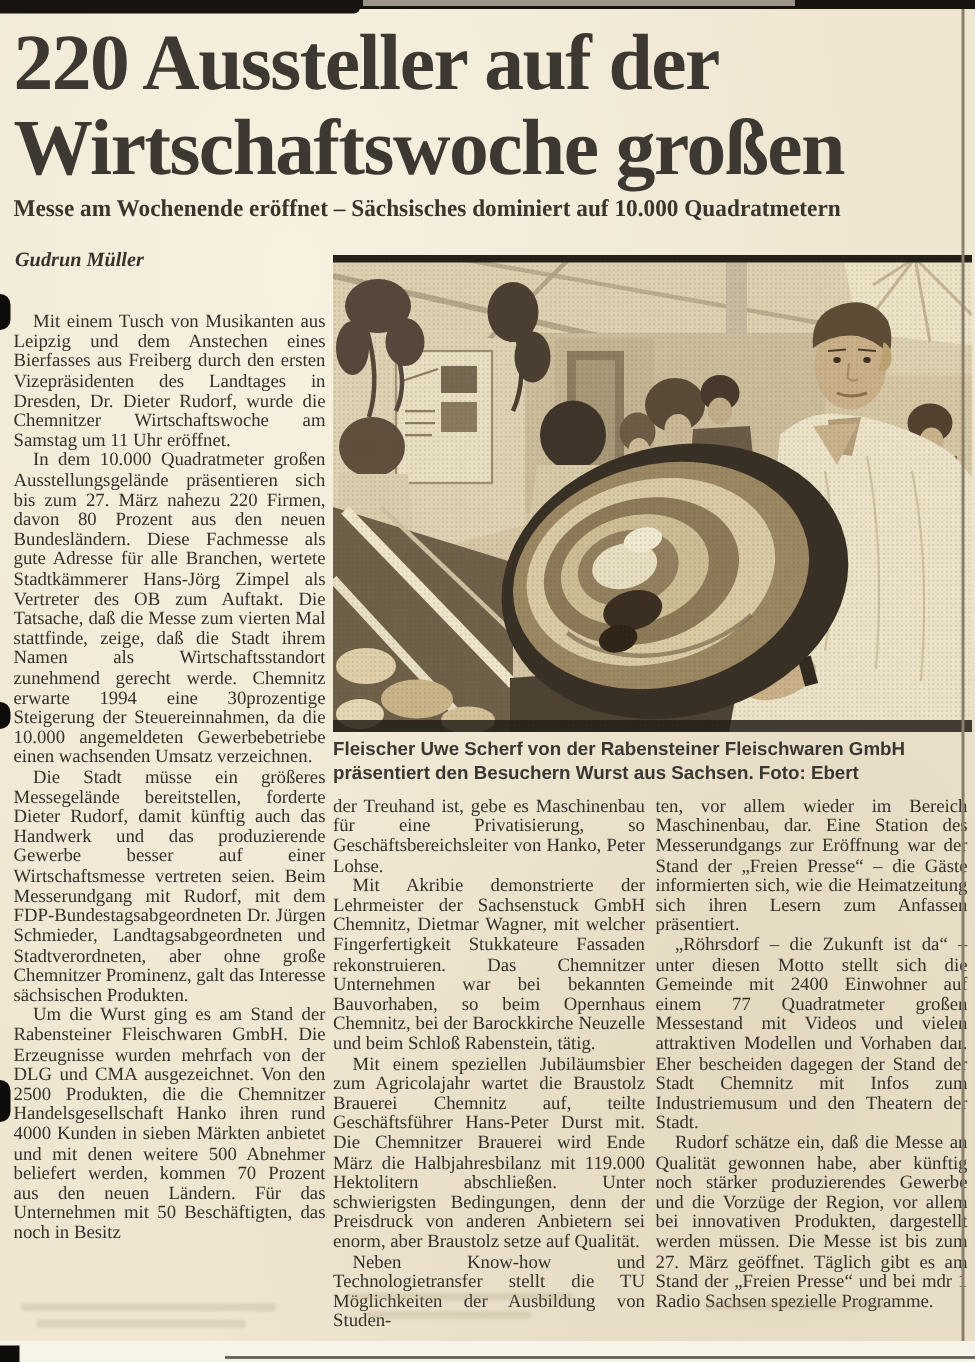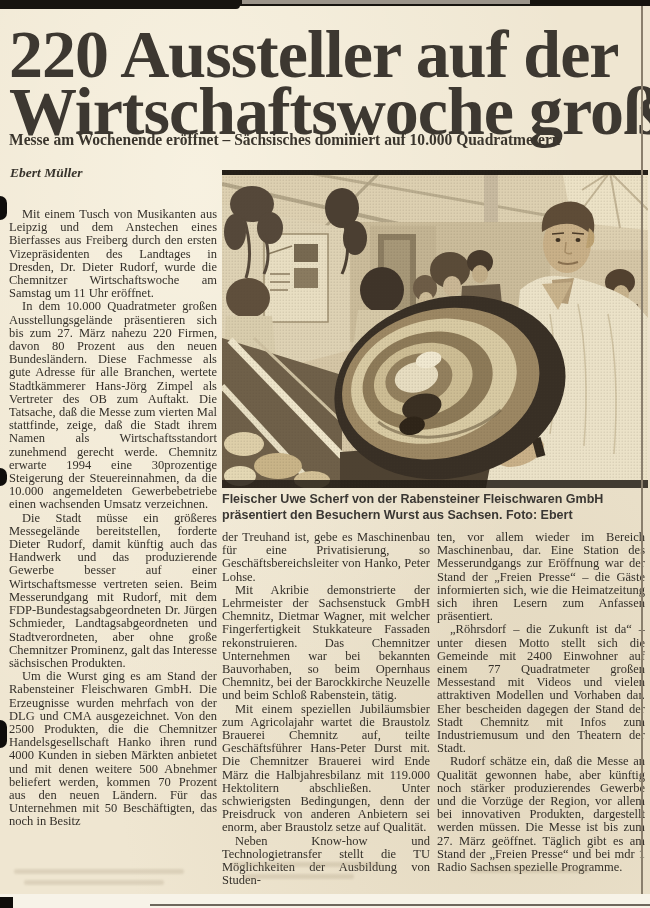--- a/index.html
+++ b/index.html
@@ -12,22 +12,22 @@
   .edge-top{position:absolute;left:0;top:0;width:650px;height:6px;background:#17140f;}
   .edge-top-left{position:absolute;left:0;top:0;width:240px;height:9px;background:#17140f;border-radius:0 0 4px 0;}
   .edge-top-mid{position:absolute;left:242px;top:0;width:288px;height:4px;background:#9b948a;}
   .edge-right{position:absolute;left:641px;top:6px;width:2px;height:888px;background:#8a7f6d;}
   .notch{position:absolute;left:0;width:7px;height:24px;background:#0f0d0b;border-radius:0 12px 12px 0;}
   .edge-bottom-white{position:absolute;left:0;top:894px;width:650px;height:14px;background:#f7f3e8;}
   .edge-bottom-line{position:absolute;left:150px;top:904px;width:500px;height:2px;background:#6e675c;}
   .edge-bottom-blob{position:absolute;left:0;top:897px;width:13px;height:11px;background:#0f0d0b;}
   .bleed{position:absolute;height:5px;background:#9c8c6e;opacity:.22;filter:blur(1.2px);border-radius:2px;}
   
-  .headline{position:absolute;left:9px;top:26px;width:640px;color:#3d3831;
-            font-weight:700;font-size:68px;line-height:57px;letter-spacing:-1px;}
+  .headline{position:absolute;left:9px;top:14px;width:640px;color:#3d3831;
+            font-weight:700;font-size:53px;line-height:57px;letter-spacing:-1px;}
   .headline span{display:block;white-space:nowrap;}
   .subhead{position:absolute;left:9px;top:131px;width:640px;color:#3a352d;
            font-weight:700;font-size:16px;white-space:nowrap;transform:scaleX(.97);transform-origin:0 50%;}
   .byline{position:absolute;left:10px;top:165px;width:210px;color:#37332c;
           font-style:italic;font-weight:700;font-size:13.5px;line-height:16px;}
   
   .col{position:absolute;width:208px;color:#34302a;font-size:12.5px;line-height:13.2px;
        text-align:justify;overflow:hidden;}
   .col p{margin:0;}
   .col p.indent{text-indent:13px;}
@@ -47,21 +47,21 @@
 <div class="page">
 
   <h1 class="headline" style="margin:0;">
     <span>220 Aussteller auf der</span>
     <span>Wirtschaftswoche großen</span>
   </h1>
 
   <div class="subhead">Messe am Wochenende eröffnet – Sächsisches dominiert auf 10.000 Quadratmetern</div>
 
   <div class="byline">
-    <div>Ebert Müller</div>
+    <div>Gudrun Müller</div>
   </div>
 
   <div class="col col1">
     <p class="indent">Mit einem Tusch von Musikanten aus Leipzig und dem Anstechen eines Bierfasses aus Freiberg durch den ersten Vizepräsidenten des Landtages in Dresden, Dr. Dieter Rudorf, wurde die Chemnitzer Wirtschaftswoche am Samstag um 11 Uhr eröffnet.</p>
     <p class="indent">In dem 10.000 Quadratmeter großen Ausstellungsgelände präsentieren sich bis zum 27. März nahezu 220 Firmen, davon 80 Prozent aus den neuen Bundesländern. Diese Fachmesse als gute Adresse für alle Branchen, wertete Stadtkämmerer Hans-Jörg Zimpel als Vertreter des OB zum Auftakt. Die Tatsache, daß die Messe zum vierten Mal stattfinde, zeige, daß die Stadt ihrem Namen als Wirtschaftsstandort zunehmend gerecht werde. Chemnitz erwarte 1994 eine 30prozentige Steigerung der Steuereinnahmen, da die 10.000 angemeldeten Gewerbebetriebe einen wachsenden Umsatz verzeichnen.</p>
     <p class="indent">Die Stadt müsse ein größeres Messegelände bereitstellen, forderte Dieter Rudorf, damit künftig auch das Handwerk und das produzierende Gewerbe besser auf einer Wirtschaftsmesse vertreten seien. Beim Messerundgang mit Rudorf, mit dem FDP-Bundestagsabgeordneten Dr. Jürgen Schmieder, Landtagsabgeordneten und Stadtverordneten, aber ohne große Chemnitzer Prominenz, galt das Interesse sächsischen Produkten.</p>
     <p class="indent">Um die Wurst ging es am Stand der Rabensteiner Fleischwaren GmbH. Die Erzeugnisse wurden mehrfach von der DLG und CMA ausgezeichnet. Von den 2500 Produkten, die die Chemnitzer Handelsgesellschaft Hanko ihren rund 4000 Kunden in sieben Märkten anbietet und mit denen weitere 500 Abnehmer beliefert werden, kommen 70 Prozent aus den neuen Ländern. Für das Unternehmen mit 50 Beschäftigten, das noch in Besitz</p>
   </div>
 
   <figure class="photo">

